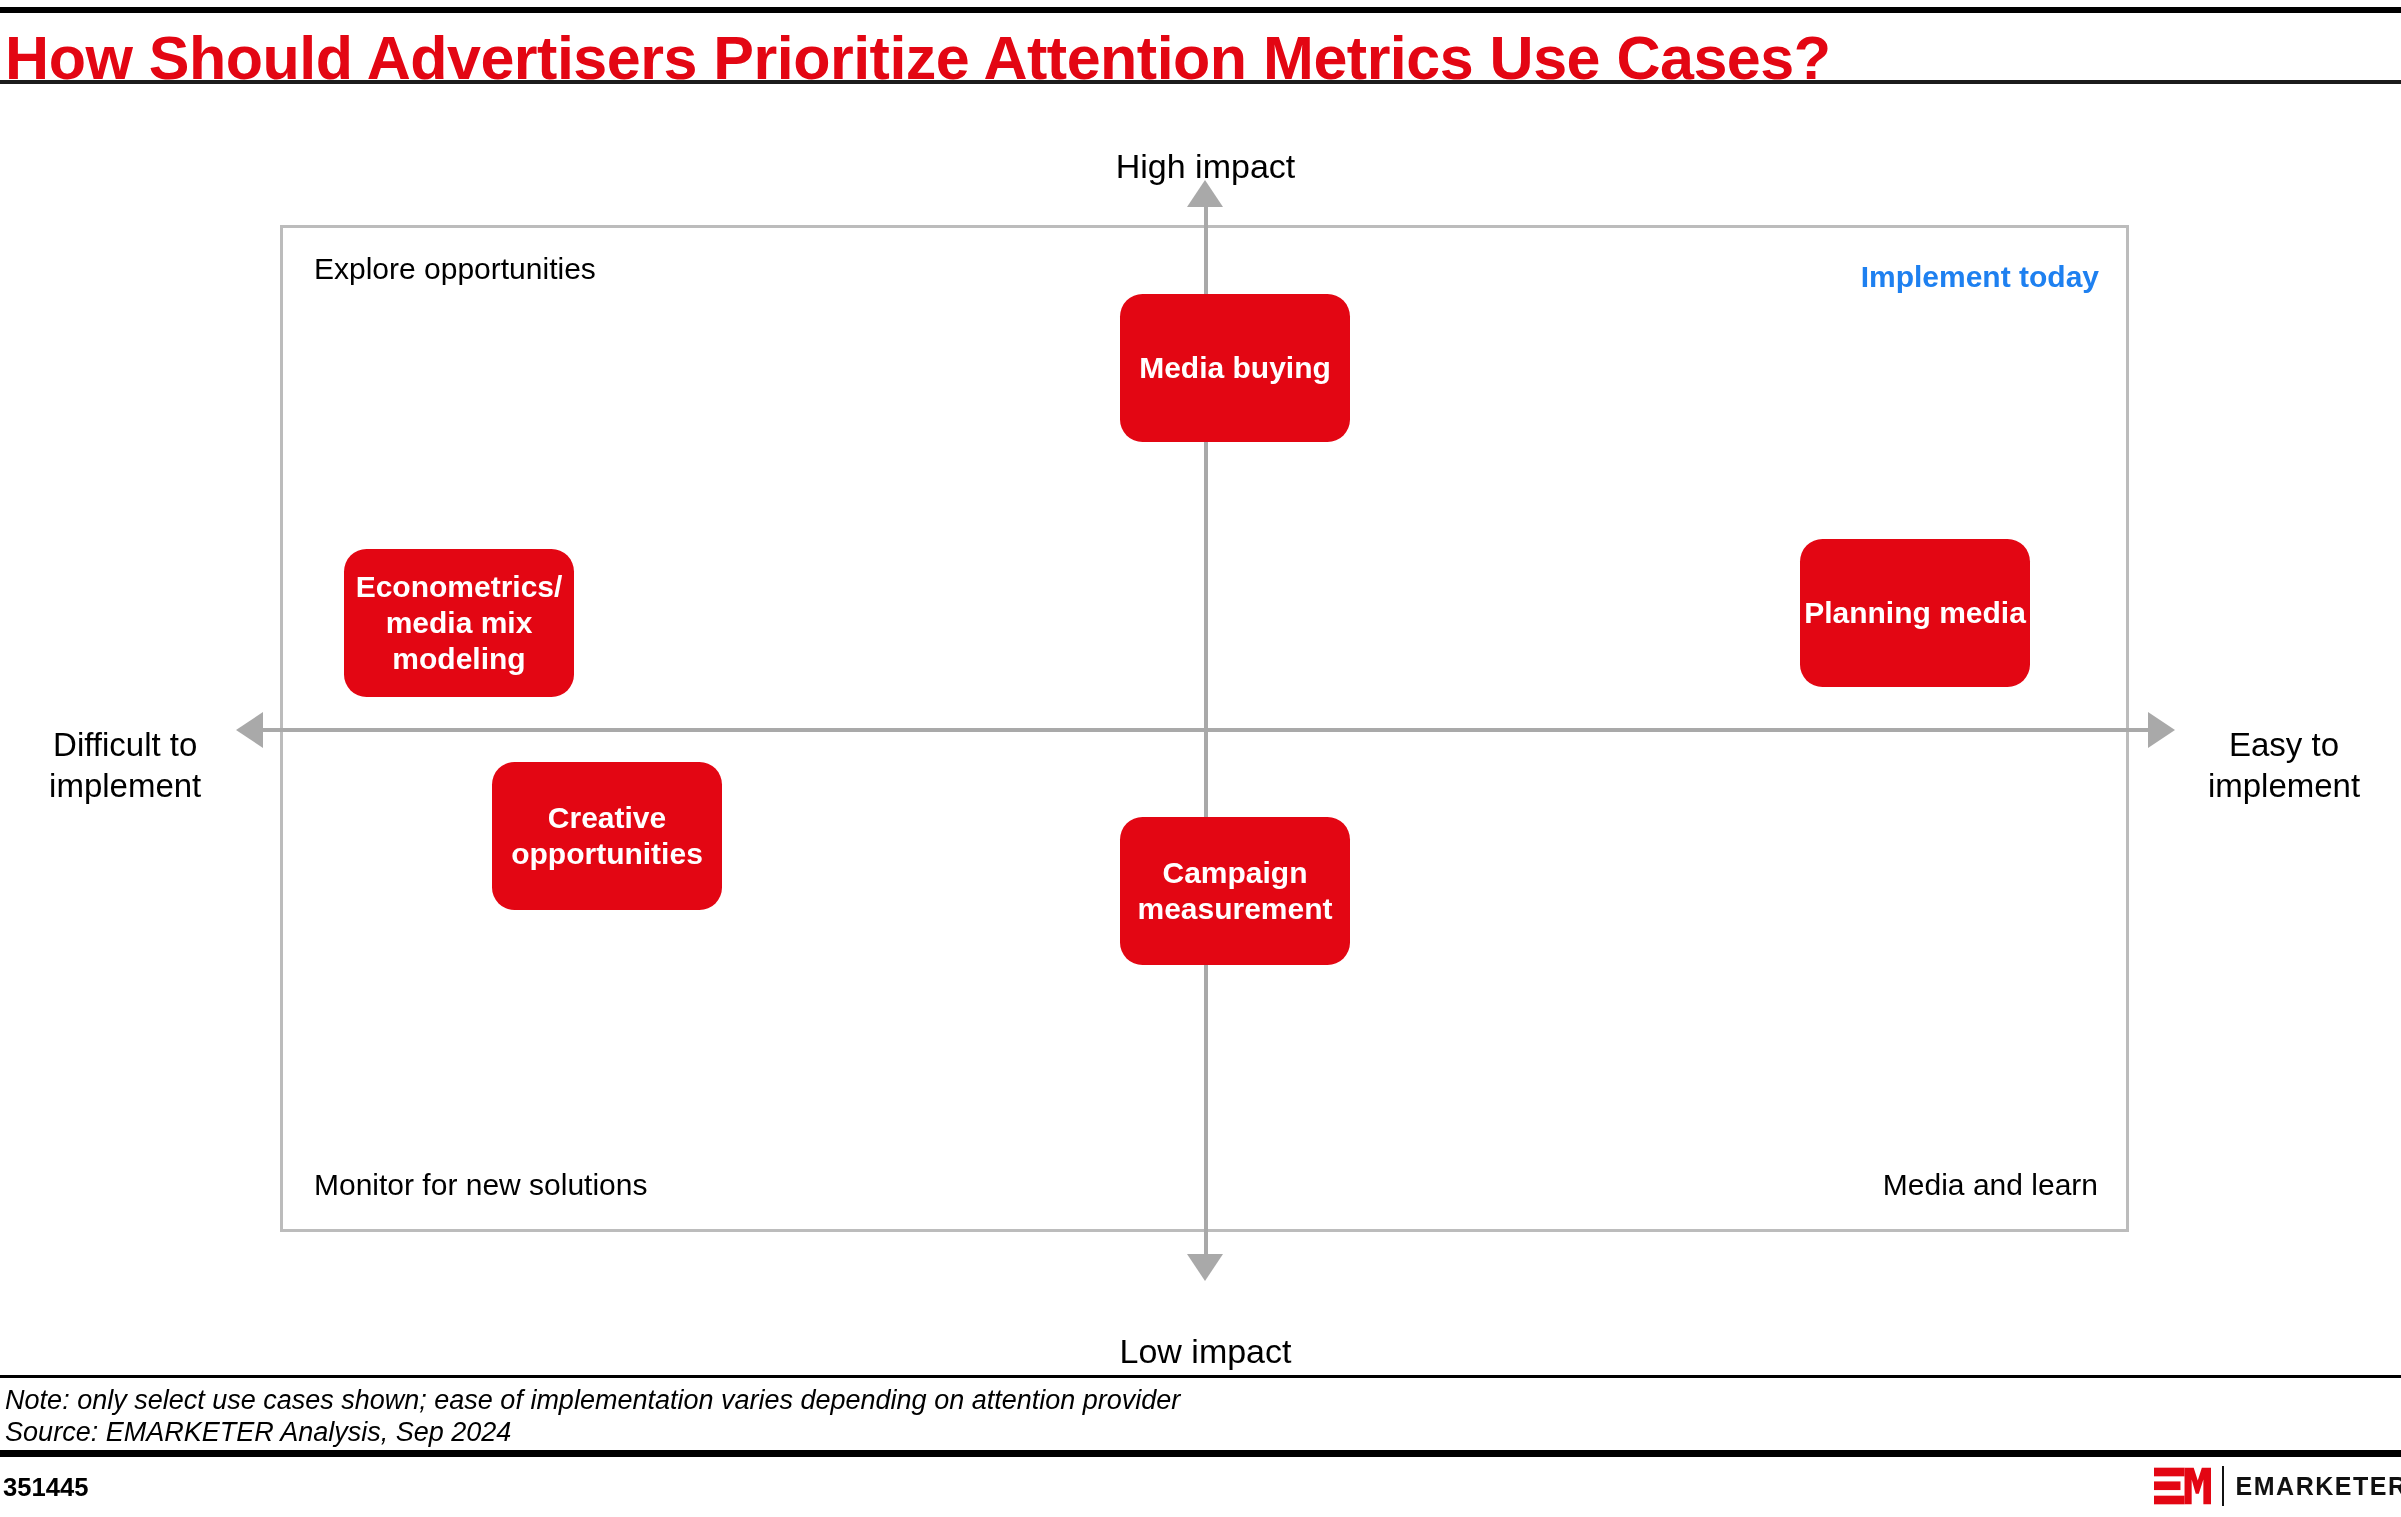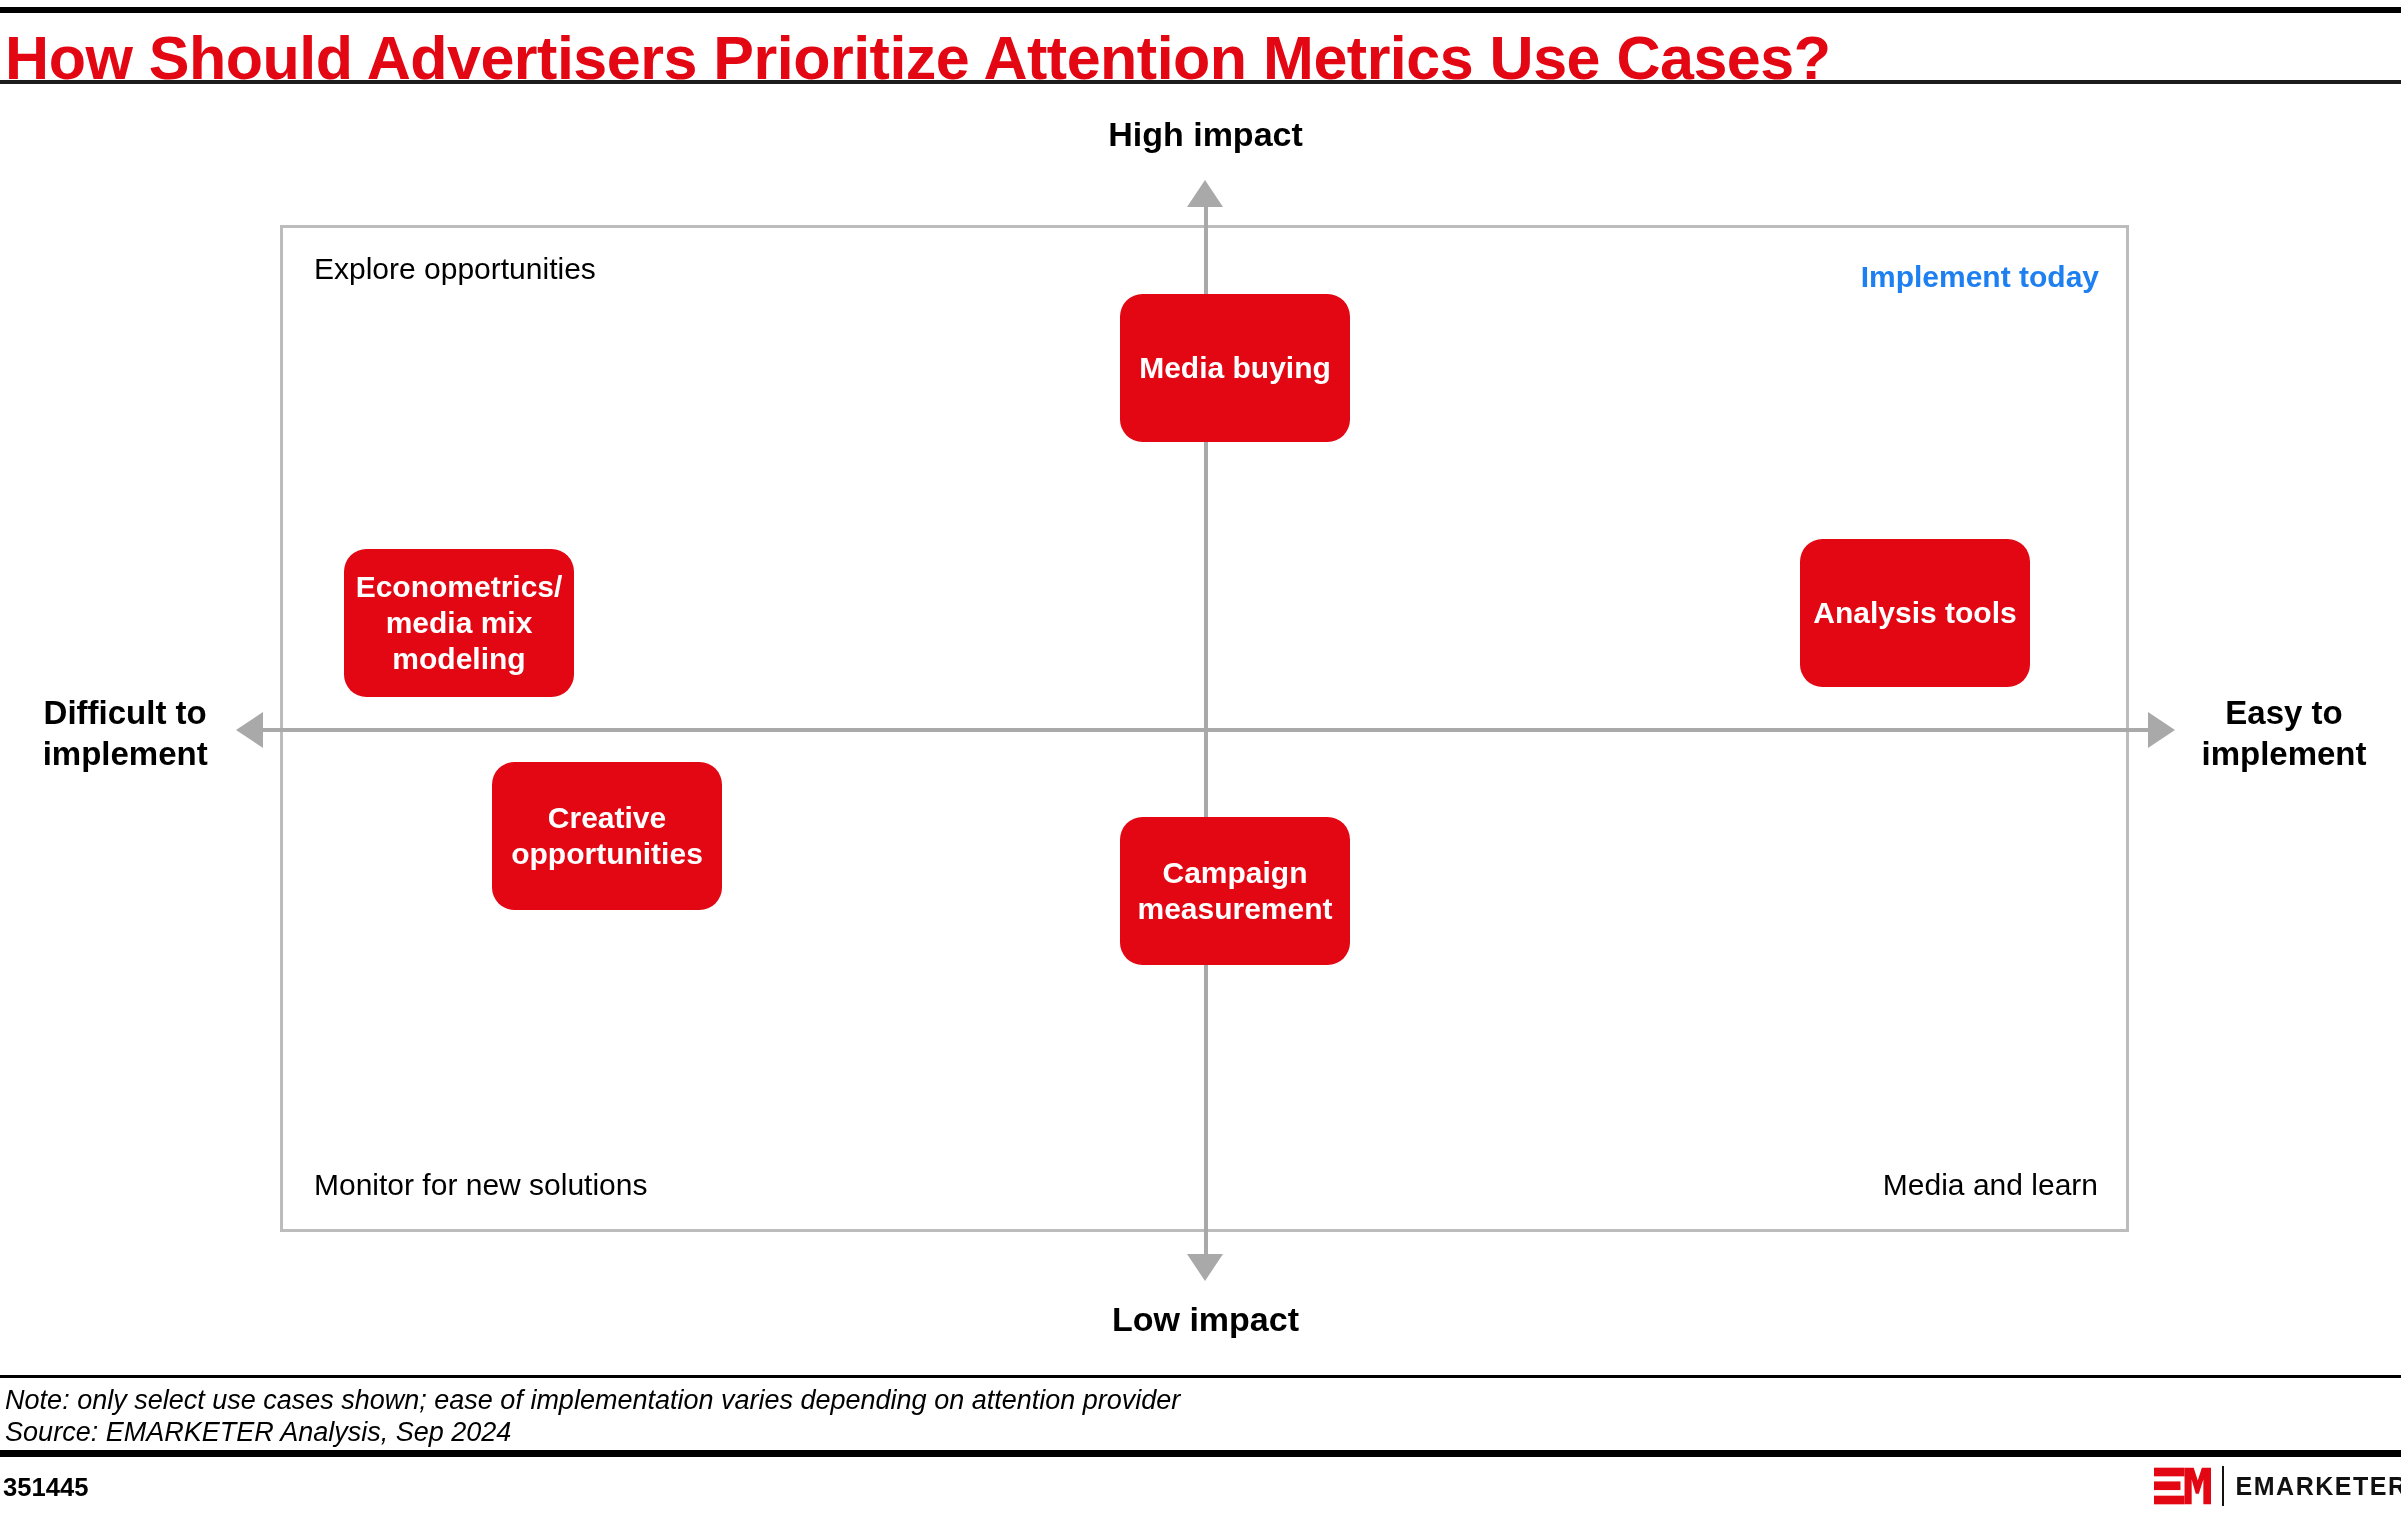--- a/index.html
+++ b/index.html
@@ -43,21 +43,21 @@
   
   .axis-v { position: absolute; left: 1204px; top: 203px; width: 4.1px; height: 1055px; background: #a9a9a9; }
   .axis-h { position: absolute; left: 260px; top: 728px; width: 1891px; height: 4.1px; background: #a9a9a9; }
   .arrowhead { position: absolute; width: 0; height: 0; }
   .arrowhead.up    { left: 1187px; top: 180px;  border-left: 18.4px solid transparent; border-right: 18.4px solid transparent; border-bottom: 27px solid #a9a9a9; }
   .arrowhead.down  { left: 1187px; top: 1254px; border-left: 18.4px solid transparent; border-right: 18.4px solid transparent; border-top: 27px solid #a9a9a9; }
   .arrowhead.left  { left: 236px;  top: 712px; border-top: 18.4px solid transparent; border-bottom: 18.4px solid transparent; border-right: 27px solid #a9a9a9; }
   .arrowhead.right { left: 2148px; top: 712px; border-top: 18.4px solid transparent; border-bottom: 18.4px solid transparent; border-left: 27px solid #a9a9a9; }
 
   
-  .axis-label { position: absolute; font-weight: bold; color: #000; }
+  .axis-label { position: absolute; font-weight: normal; color: #000; margin-top: 32px; }
   .axis-label.top    { left: 1001px; top: 115px;  width: 409px; text-align: center; font-size: 34px; }
   .axis-label.bottom { left: 1001px; top: 1300px; width: 409px; text-align: center; font-size: 34px; }
   .axis-label.left   { left: 10.2px;   top: 692px; width: 230px; text-align: center; font-size: 33px; line-height: 41px; }
   .axis-label.right  { left: 2169px; top: 692px; width: 230px; text-align: center; font-size: 33px; line-height: 41px; }
 
   
   .quad-label { position: absolute; font-size: 30px; color: #000; }
   .quad-label.tl { left: 314px;  top: 252px;  }
   .quad-label.tr { right: 302px; top: 252px;  color: #1e80f0; font-weight: bold; text-align: right; margin-top: 8px; }
   .quad-label.bl { left: 314px;  top: 1168px; }
@@ -116,21 +116,21 @@
 
   <div class="quad-label tl">Explore opportunities</div>
   <div class="quad-label tr">Implement today</div>
   <div class="quad-label bl">Monitor for new solutions</div>
   <div class="quad-label br">Media and learn</div>
 
   <div class="use-case media-buying preline">Media buying</div>
   <div class="use-case econometrics preline">Econometrics/
 media mix
 modeling</div>
-  <div class="use-case planning-tools preline">Analysis tools</div>
+  <div class="use-case planning-tools preline">Planning media</div>
   <div class="use-case creative-optimization preline">Creative
 opportunities</div>
   <div class="use-case campaign-measurement preline">Campaign
 measurement</div>
 
   <div class="rule note-divider"></div>
   <div class="note-text">Note: only select use cases shown; ease of implementation varies depending on attention provider</div>
   <div class="source-text">Source: EMARKETER Analysis, Sep 2024</div>
   <div class="rule footer-divider"></div>
   <div class="chart-id">351445</div>

